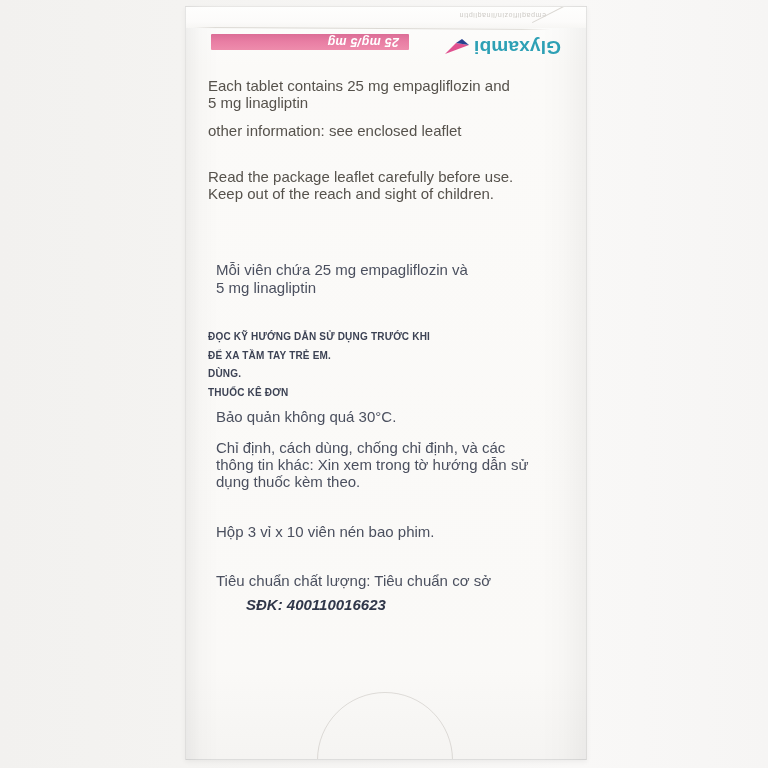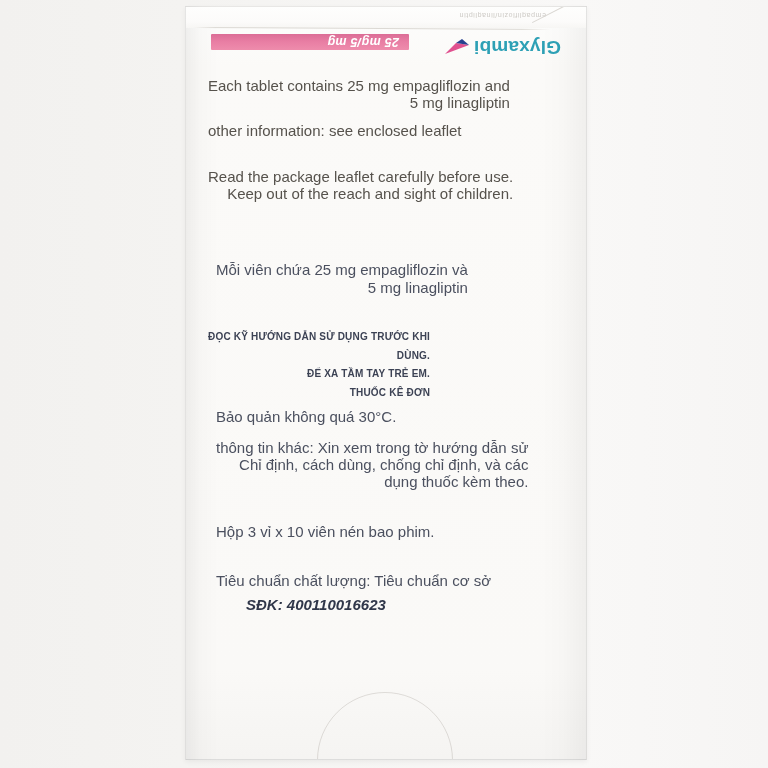--- a/index.html
+++ b/index.html
@@ -55,21 +55,21 @@
     background:linear-gradient(180deg,#ee8cac 0%,#e87da3 55%,#db6d96 100%);
     display:flex;align-items:center;
     padding-left:10px;
     border-radius:1px;
   }
   .badge span{
     color:#ffffff;font-size:12.5px;font-weight:bold;font-style:italic;letter-spacing:0.3px;
   }
   
   .tb{position:absolute;left:22px;line-height:17px;font-size:15px;white-space:nowrap;}
-  .tb .ln{white-space:nowrap;text-align:right;}
+  .tb .ln{white-space:nowrap;}
   .en{color:#56524c;}
   .vi{color:#4b505f;margin-left:8px;}
   .vi-bold{color:#3c4254;font-weight:bold;font-size:10px;letter-spacing:0.2px;line-height:18.5px;}
   .reg{color:#30374a;font-weight:bold;font-size:15px;font-style:italic;}
   
   .tuck{
     position:absolute;left:131px;top:685px;width:134px;height:134px;
     border:1px solid rgba(150,145,138,0.28);border-radius:50%;
     background:transparent;
   }
@@ -114,32 +114,32 @@
     </div>
 
 
     <div class="tb vi" style="top:254px;line-height:18px">
       <div class="ln">Mỗi viên chứa 25 mg empagliflozin và</div>
       <div class="ln">5 mg linagliptin</div>
     </div>
 
     <div class="tb vi-bold" style="top:321px">
       <div class="ln">ĐỌC KỸ HƯỚNG DẪN SỬ DỤNG TRƯỚC KHI</div>
+      <div class="ln">ĐỂ XA TẦM TAY TRẺ EM.</div>
       <div class="ln">DÙNG.</div>
-      <div class="ln">ĐỂ XA TẦM TAY TRẺ EM.</div>
       <div class="ln">THUỐC KÊ ĐƠN</div>
     </div>
 
     <div class="tb vi" style="top:401px">
       <div class="ln">Bảo quản không quá 30°C.</div>
     </div>
 
     <div class="tb vi" style="top:432px">
+      <div class="ln">Chỉ định, cách dùng, chống chỉ định, và các</div>
       <div class="ln">thông tin khác: Xin xem trong tờ hướng dẫn sử</div>
-      <div class="ln">Chỉ định, cách dùng, chống chỉ định, và các</div>
       <div class="ln">dụng thuốc kèm theo.</div>
     </div>
 
     <div class="tb vi" style="top:516px">
       <div class="ln">Hộp 3 vỉ x 10 viên nén bao phim.</div>
     </div>
 
     <div class="tb vi" style="top:565px">
       <div class="ln">Tiêu chuẩn chất lượng: Tiêu chuẩn cơ sở</div>
     </div>

